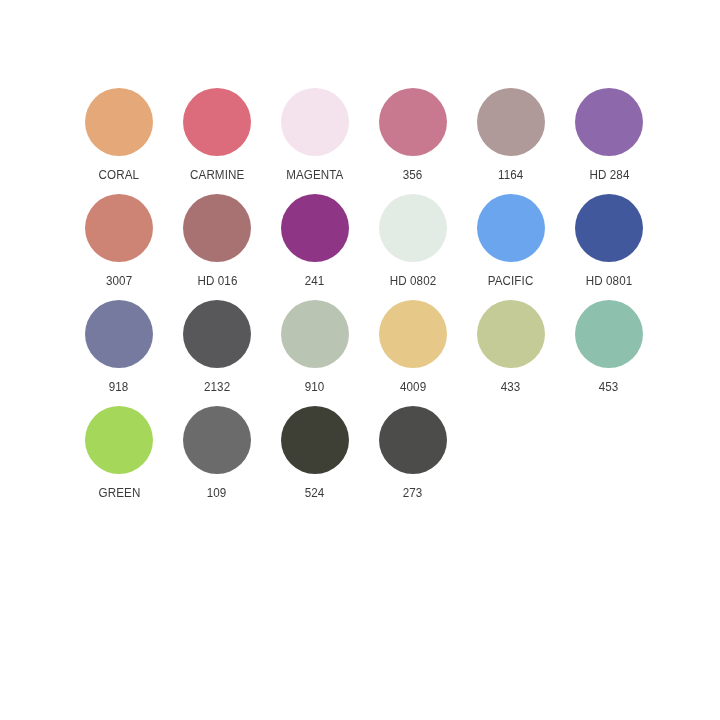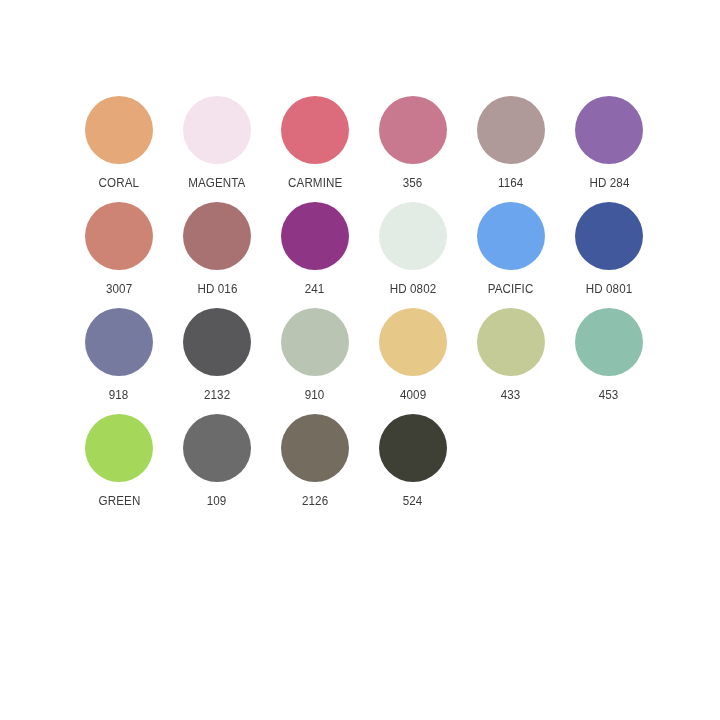--- a/index.html
+++ b/index.html
@@ -18,21 +18,21 @@
   #swatch-board {
     position: relative;
     width: 720px;
     height: 720px;
     background: #ffffff;
   }
 
   .swatch-grid {
     position: absolute;
     left: 70px;
-    top: 88px;
+    top: 80px;
     width: 588px;
     display: grid;
     grid-template-columns: repeat(6, 98px);
     grid-auto-rows: 106px;
     justify-items: center;
   }
 
   .swatch-cell {
     width: 98px;
     height: 106px;
@@ -72,26 +72,26 @@
 </head>
 <body style="background: rgb(255, 255, 255);">
 
 <div id="swatch-board">
   <div class="swatch-grid">
       <div class="swatch-cell">
         <div class="swatch-dot" style="background: rgb(229, 168, 121);"></div>
         <div class="swatch-label" style="color: rgb(59, 59, 59);">CORAL</div>
       </div>
       <div class="swatch-cell">
+        <div class="swatch-dot" style="background: rgb(220, 108, 124);"></div>
+        <div class="swatch-label" style="color: rgb(59, 59, 59);">CARMINE</div>
+      </div>
+      <div class="swatch-cell">
         <div class="swatch-dot" style="background: rgb(244, 226, 236);"></div>
         <div class="swatch-label" style="color: rgb(59, 59, 59);">MAGENTA</div>
-      </div>
-      <div class="swatch-cell">
-        <div class="swatch-dot" style="background: rgb(220, 108, 124);"></div>
-        <div class="swatch-label" style="color: rgb(59, 59, 59);">CARMINE</div>
       </div>
       <div class="swatch-cell">
         <div class="swatch-dot" style="background: rgb(201, 121, 143);"></div>
         <div class="swatch-label" style="color: rgb(59, 59, 59);">356</div>
       </div>
       <div class="swatch-cell">
         <div class="swatch-dot" style="background: rgb(175, 154, 153);"></div>
         <div class="swatch-label" style="color: rgb(59, 59, 59);">1164</div>
       </div>
       <div class="swatch-cell">
@@ -148,25 +148,25 @@
       </div>
       <div class="swatch-cell">
         <div class="swatch-dot" style="background: rgb(165, 215, 90);"></div>
         <div class="swatch-label" style="color: rgb(59, 59, 59);">GREEN</div>
       </div>
       <div class="swatch-cell">
         <div class="swatch-dot" style="background: rgb(107, 107, 107);"></div>
         <div class="swatch-label" style="color: rgb(59, 59, 59);">109</div>
       </div>
       <div class="swatch-cell">
-        <div class="swatch-dot" style="background: rgb(117, 108, 96);"></div>
-        <div class="swatch-label" style="color: rgb(59, 59, 59);">2126</div>
+        <div class="swatch-dot" style="background: rgb(62, 64, 54);"></div>
+        <div class="swatch-label" style="color: rgb(59, 59, 59);">524</div>
       </div>
       <div class="swatch-cell">
-        <div class="swatch-dot" style="background: rgb(62, 64, 54);"></div>
-        <div class="swatch-label" style="color: rgb(59, 59, 59);">524</div>
+        <div class="swatch-dot" style="background: rgb(76, 76, 74);"></div>
+        <div class="swatch-label" style="color: rgb(59, 59, 59);">273</div>
       </div>
       <div class="swatch-cell is-empty">
         <div class="swatch-dot"></div>
         <div class="swatch-label" style="color: rgb(59, 59, 59);"></div>
       </div>
     </div>
 </div>
 
 </body></html>

